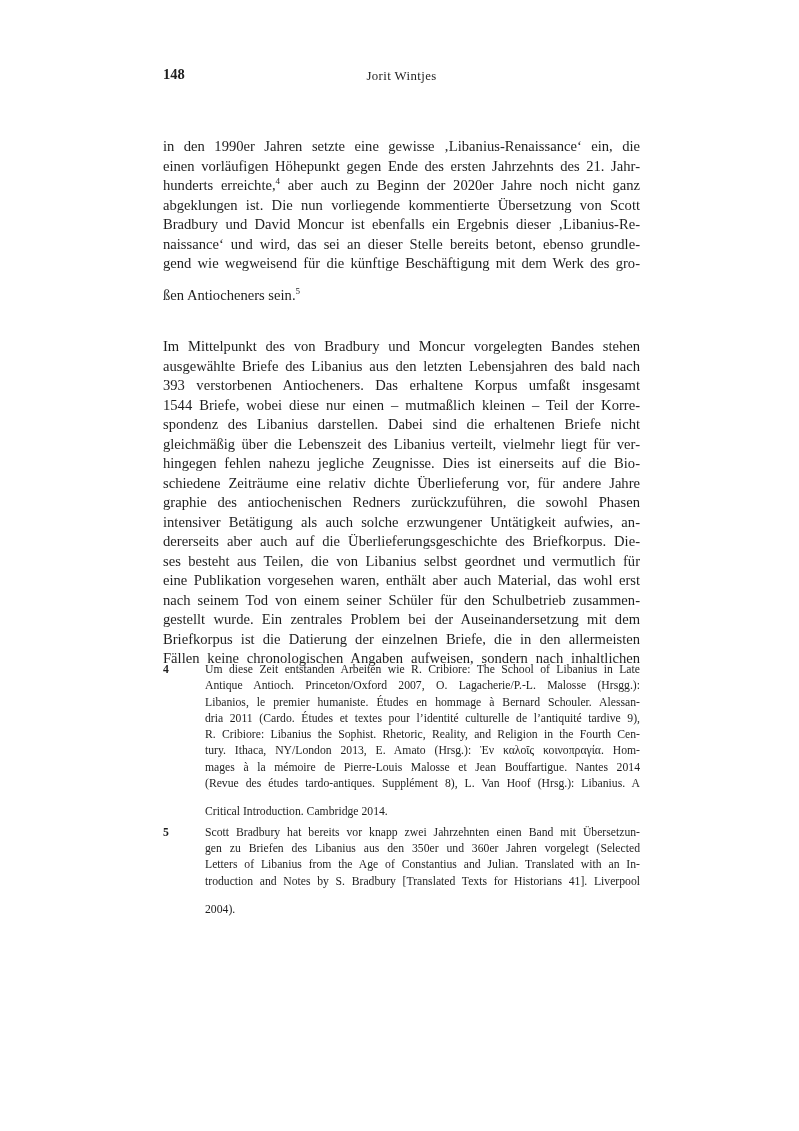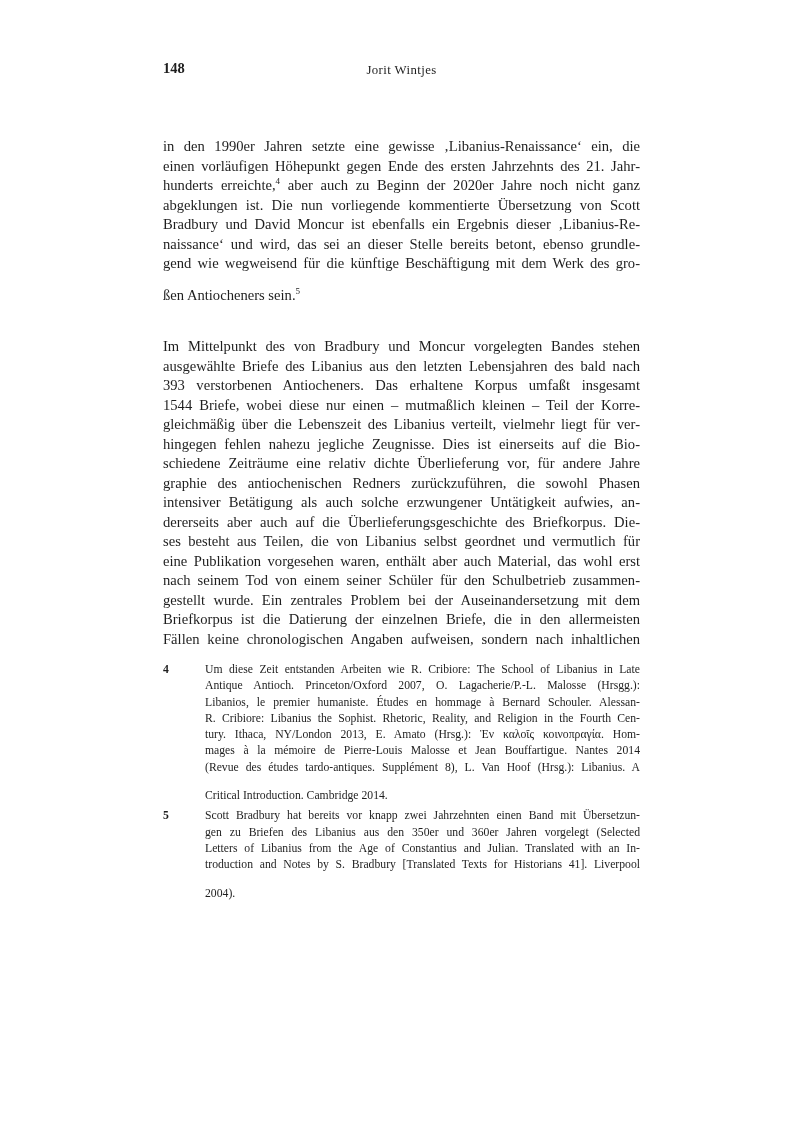--- a/index.html
+++ b/index.html
@@ -12,21 +12,21 @@
     width: 799px;
     height: 1131px;
     margin: 0 auto;
     background: #ffffff;
     font-family: "Liberation Serif", "DejaVu Serif", serif;
     color: #1e1e1e;
     overflow: hidden;
   }
   .header {
     position: absolute;
-    top: 60px;
+    top: 66px;
     left: 163px;
     width: 477px;
     height: 22px;
   }
   .pagenum {
     position: absolute;
     left: 0;
     top: 0;
     font-size: 14.5px;
     font-weight: 600;
@@ -106,20 +106,21 @@
         <div class="line">Bradbury und David Moncur ist ebenfalls ein Ergebnis dieser ‚Libanius-Re-</div>
         <div class="line">naissance‘ und wird, das sei an dieser Stelle bereits betont, ebenso grundle-</div>
         <div class="line">gend wie wegweisend für die künftige Beschäftigung mit dem Werk des gro-</div>
         <div class="line last">ßen Antiocheners sein.<sup class="fn-ref">5</sup></div>
       </div>
       <div class="para">
         <div class="line">Im Mittelpunkt des von Bradbury und Moncur vorgelegten Bandes stehen</div>
         <div class="line">ausgewählte Briefe des Libanius aus den letzten Lebensjahren des bald nach</div>
         <div class="line">393 verstorbenen Antiocheners. Das erhaltene Korpus umfaßt insgesamt</div>
         <div class="line">1544 Briefe, wobei diese nur einen – mutmaßlich kleinen – Teil der Korre-</div>
+        <div class="line">spondenz des Libanius darstellen. Dabei sind die erhaltenen Briefe nicht</div>
         <div class="line">gleichmäßig über die Lebenszeit des Libanius verteilt, vielmehr liegt für ver-</div>
         <div class="line">hingegen fehlen nahezu jegliche Zeugnisse. Dies ist einerseits auf die Bio-</div>
         <div class="line">schiedene Zeiträume eine relativ dichte Überlieferung vor, für andere Jahre</div>
         <div class="line">graphie des antiochenischen Redners zurückzuführen, die sowohl Phasen</div>
         <div class="line">intensiver Betätigung als auch solche erzwungener Untätigkeit aufwies, an-</div>
         <div class="line">dererseits aber auch auf die Überlieferungsgeschichte des Briefkorpus. Die-</div>
         <div class="line">ses besteht aus Teilen, die von Libanius selbst geordnet und vermutlich für</div>
         <div class="line">eine Publikation vorgesehen waren, enthält aber auch Material, das wohl erst</div>
         <div class="line">nach seinem Tod von einem seiner Schüler für den Schulbetrieb zusammen-</div>
         <div class="line">gestellt wurde. Ein zentrales Problem bei der Auseinandersetzung mit dem</div>
@@ -127,20 +128,21 @@
         <div class="line">Fällen keine chronologischen Angaben aufweisen, sondern nach inhaltlichen</div>
       </div>
     </div>
   <div class="footnotes">
       <div class="footnote">
         <div class="fn-num">4</div>
         <div class="fn-body">
           <div class="line">Um diese Zeit entstanden Arbeiten wie R. Cribiore: The School of Libanius in Late</div>
           <div class="line">Antique Antioch. Princeton/Oxford 2007, O. Lagacherie/P.-L. Malosse (Hrsgg.):</div>
           <div class="line">Libanios, le premier humaniste. Études en hommage à Bernard Schouler. Alessan-</div>
+          <div class="line">dria 2011 (Cardo. Études et textes pour l’identité culturelle de l’antiquité tardive 9),</div>
           <div class="line">R. Cribiore: Libanius the Sophist. Rhetoric, Reality, and Religion in the Fourth Cen-</div>
           <div class="line">tury. Ithaca, NY/London 2013, E. Amato (Hrsg.): Ἐν καλοῖς κοινοπραγία. Hom-</div>
           <div class="line">mages à la mémoire de Pierre-Louis Malosse et Jean Bouffartigue. Nantes 2014</div>
           <div class="line">(Revue des études tardo-antiques. Supplément 8), L. Van Hoof (Hrsg.): Libanius. A</div>
           <div class="line last">Critical Introduction. Cambridge 2014.</div>
         </div>
       </div>
       <div class="footnote">
         <div class="fn-num">5</div>
         <div class="fn-body">

